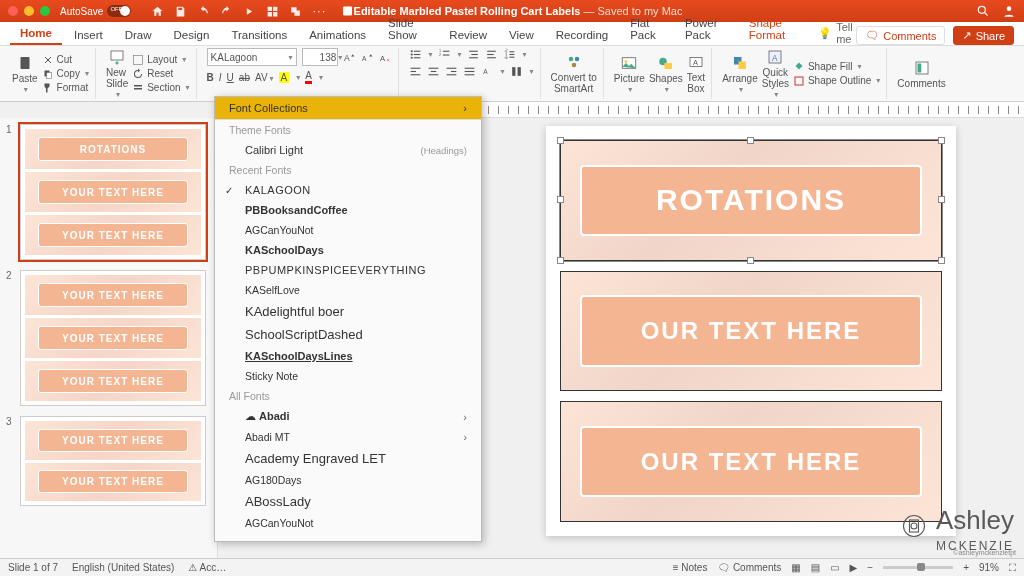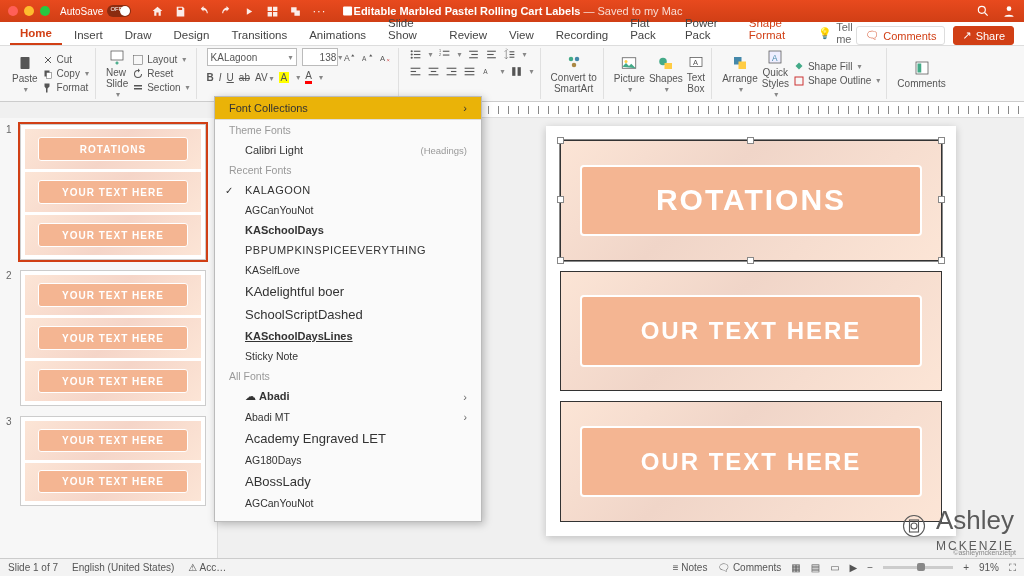--- a/index.html
+++ b/index.html
@@ -514,20 +514,23 @@
   <div class="dd-sec">Theme Fonts</div>
   <div class="dd-item">
       <span>Calibri Light</span>
       <span class="hint">(Headings)</span>
     </div>
   <div class="dd-sec">Recent Fonts</div>
   <div class="dd-item ff-hand">
       <span class="chk">✓</span>
       <span>KALAGOON</span>
     </div>
+  <div class="dd-item">
+      <b>PBBooksandCoffee</b>
+    </div>
   <div class="dd-item ff-sm">
       <span>AGCanYouNot</span>
     </div>
   <div class="dd-item">
       <b>KASchoolDays</b>
     </div>
   <div class="dd-item ff-hand">
       <span>PBPUMPKINSPICEEVERYTHING</span>
     </div>
   <div class="dd-item ff-sm">

